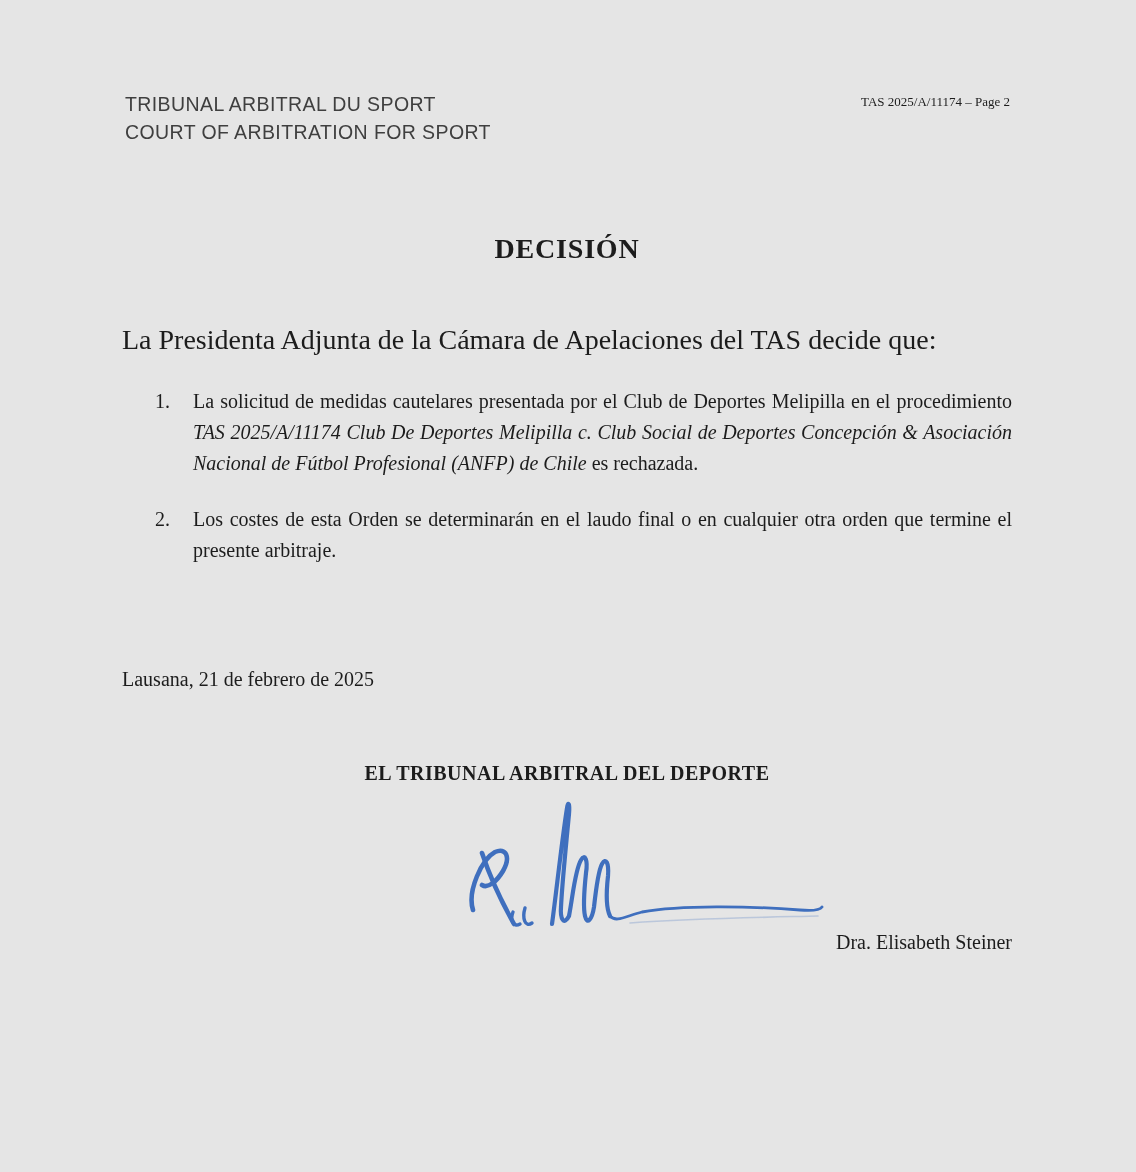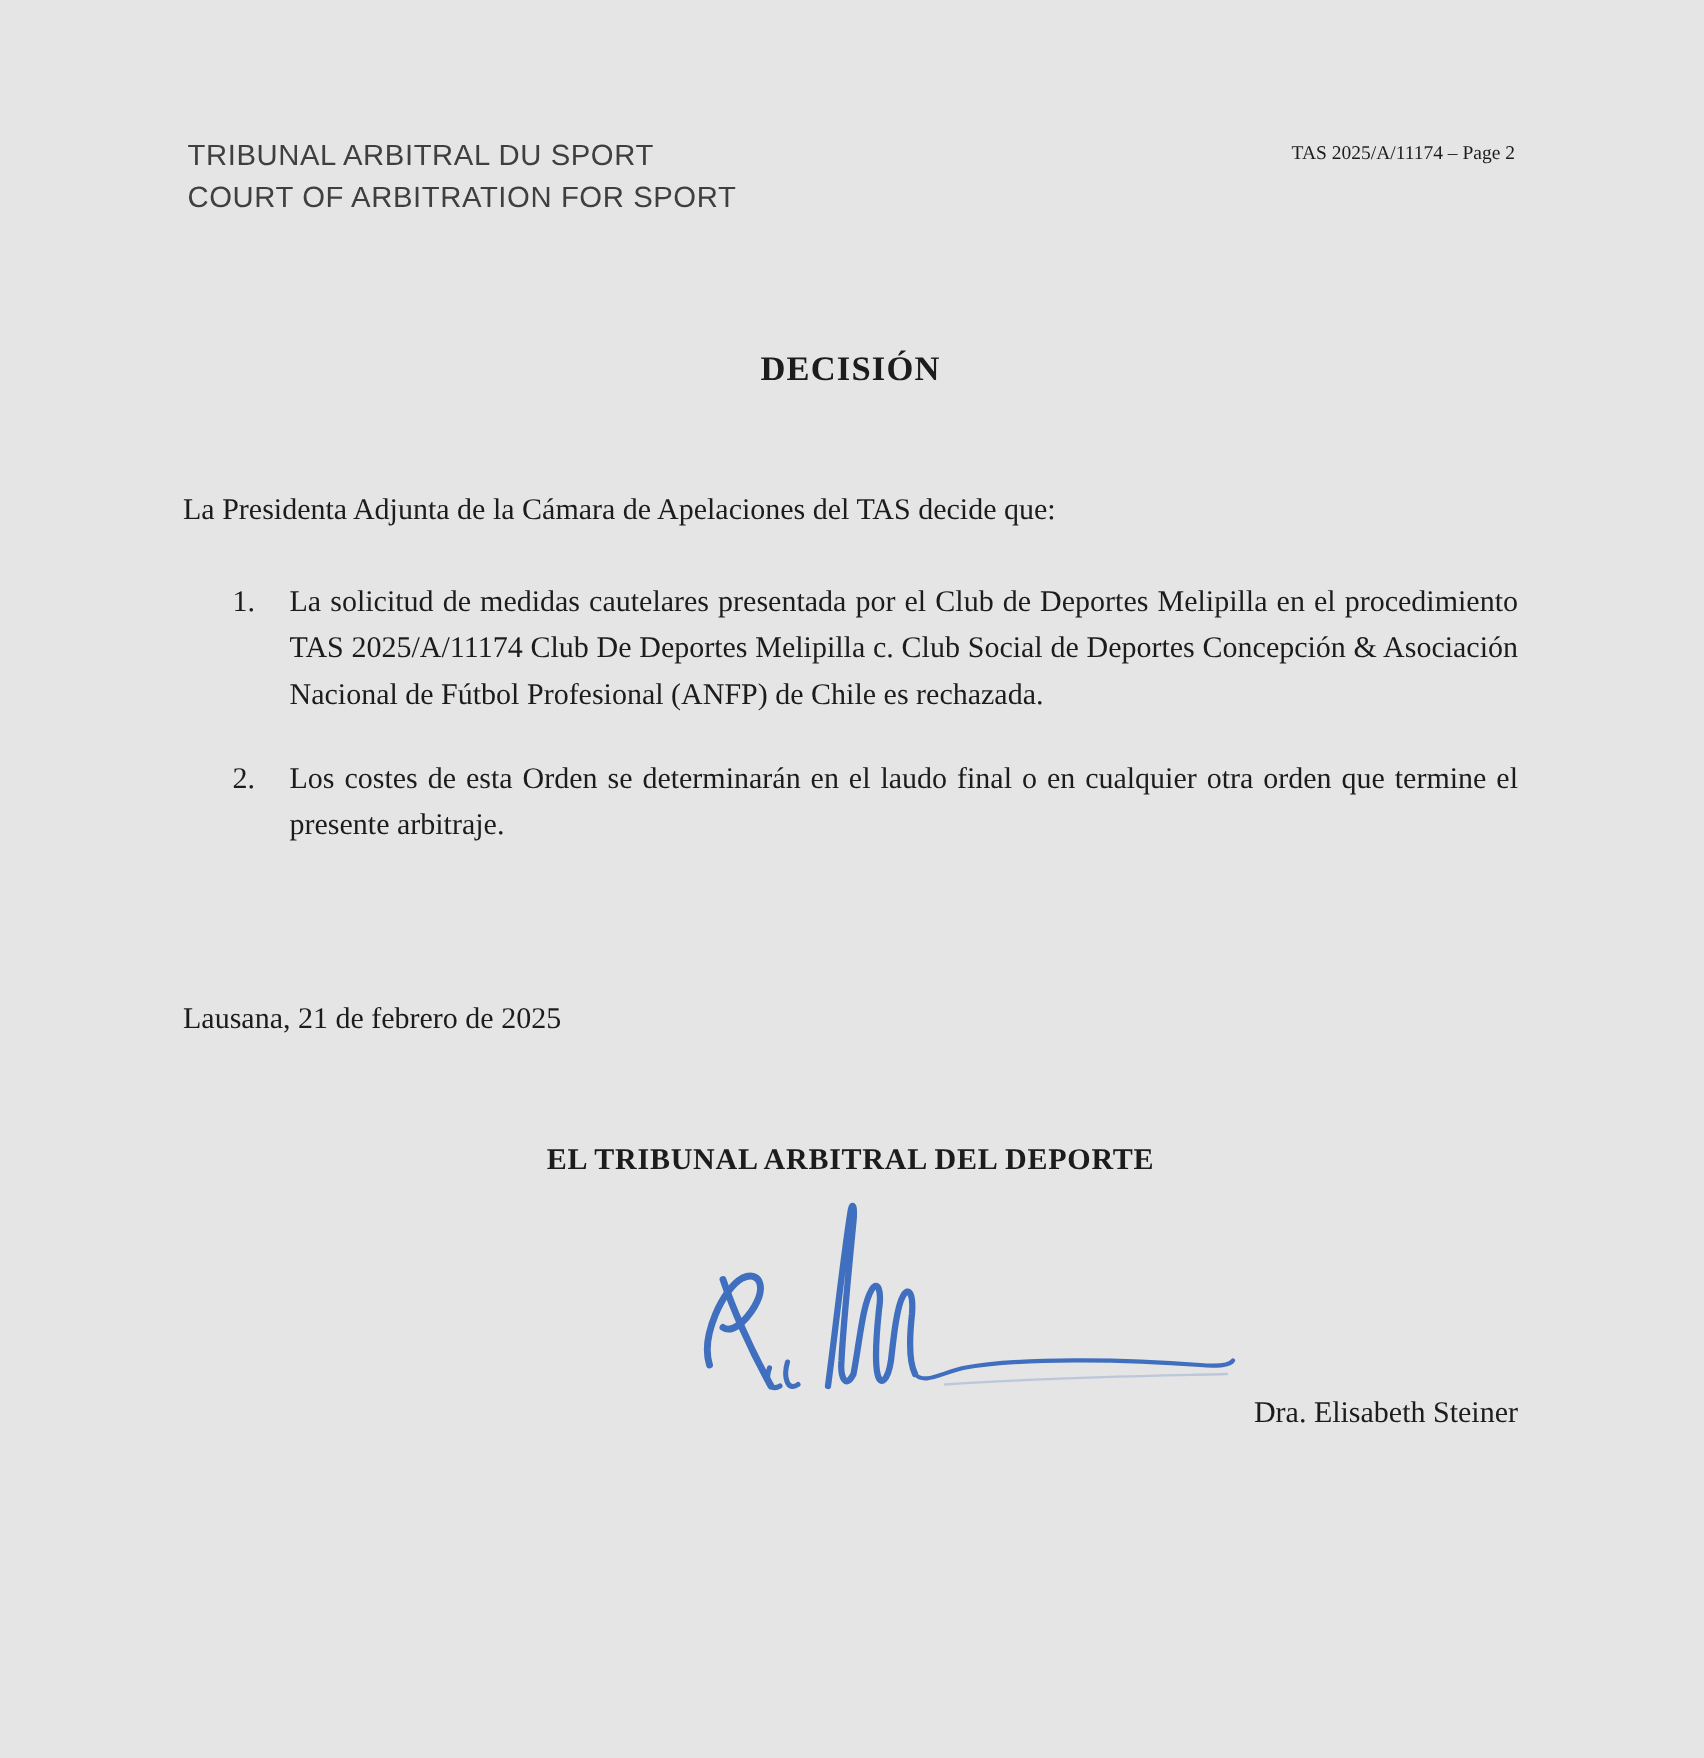--- a/index.html
+++ b/index.html
@@ -36,29 +36,29 @@
     color: #1c1c1c;
     white-space: nowrap;
   }
   .doc-title {
     position: absolute;
     top: 233px;
     left: 122px;
     width: 890px;
     text-align: center;
     font-weight: bold;
-    font-size: 23px;
+    font-size: 28px;
     letter-spacing: 0.8px;
   }
   .intro {
     position: absolute;
     top: 327px;
     left: 122px;
     width: 890px;
-    font-size: 20px;
+    font-size: 28px;
     line-height: 26px;
   }
   .decision-list {
     position: absolute;
     top: 386px;
     left: 122px;
     width: 890px;
     font-size: 20px;
   }
   .list-item { display: flex; }
@@ -67,21 +67,21 @@
     flex: 0 0 71px;
     box-sizing: border-box;
     padding-left: 33px;
     line-height: 31px;
   }
   .item-text {
     flex: 1;
     text-align: justify;
     line-height: 31px;
   }
-  .item-text .italic { }
+  .item-text .italic { font-style: italic; }
   .date-line {
     position: absolute;
     top: 666px;
     left: 122px;
     font-size: 20px;
     line-height: 26px;
   }
   .tribunal-heading {
     position: absolute;
     top: 762px;

